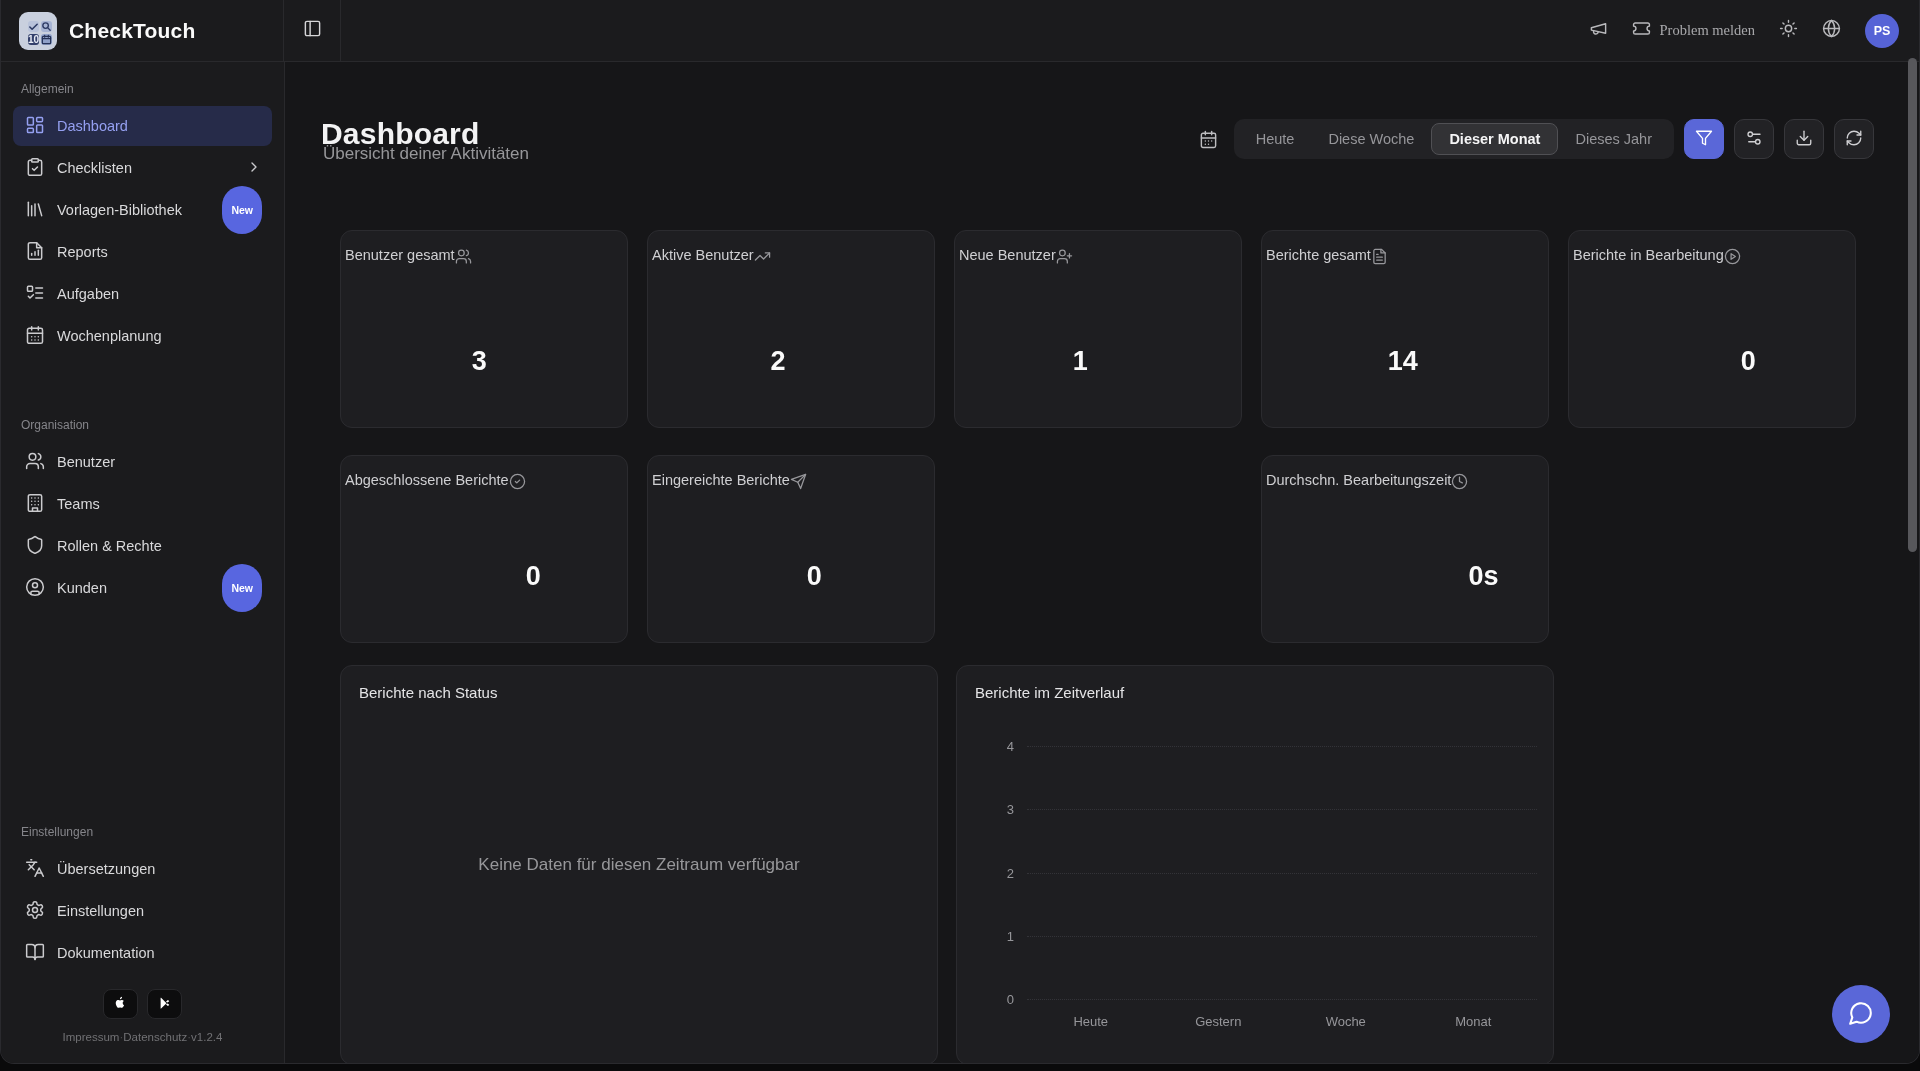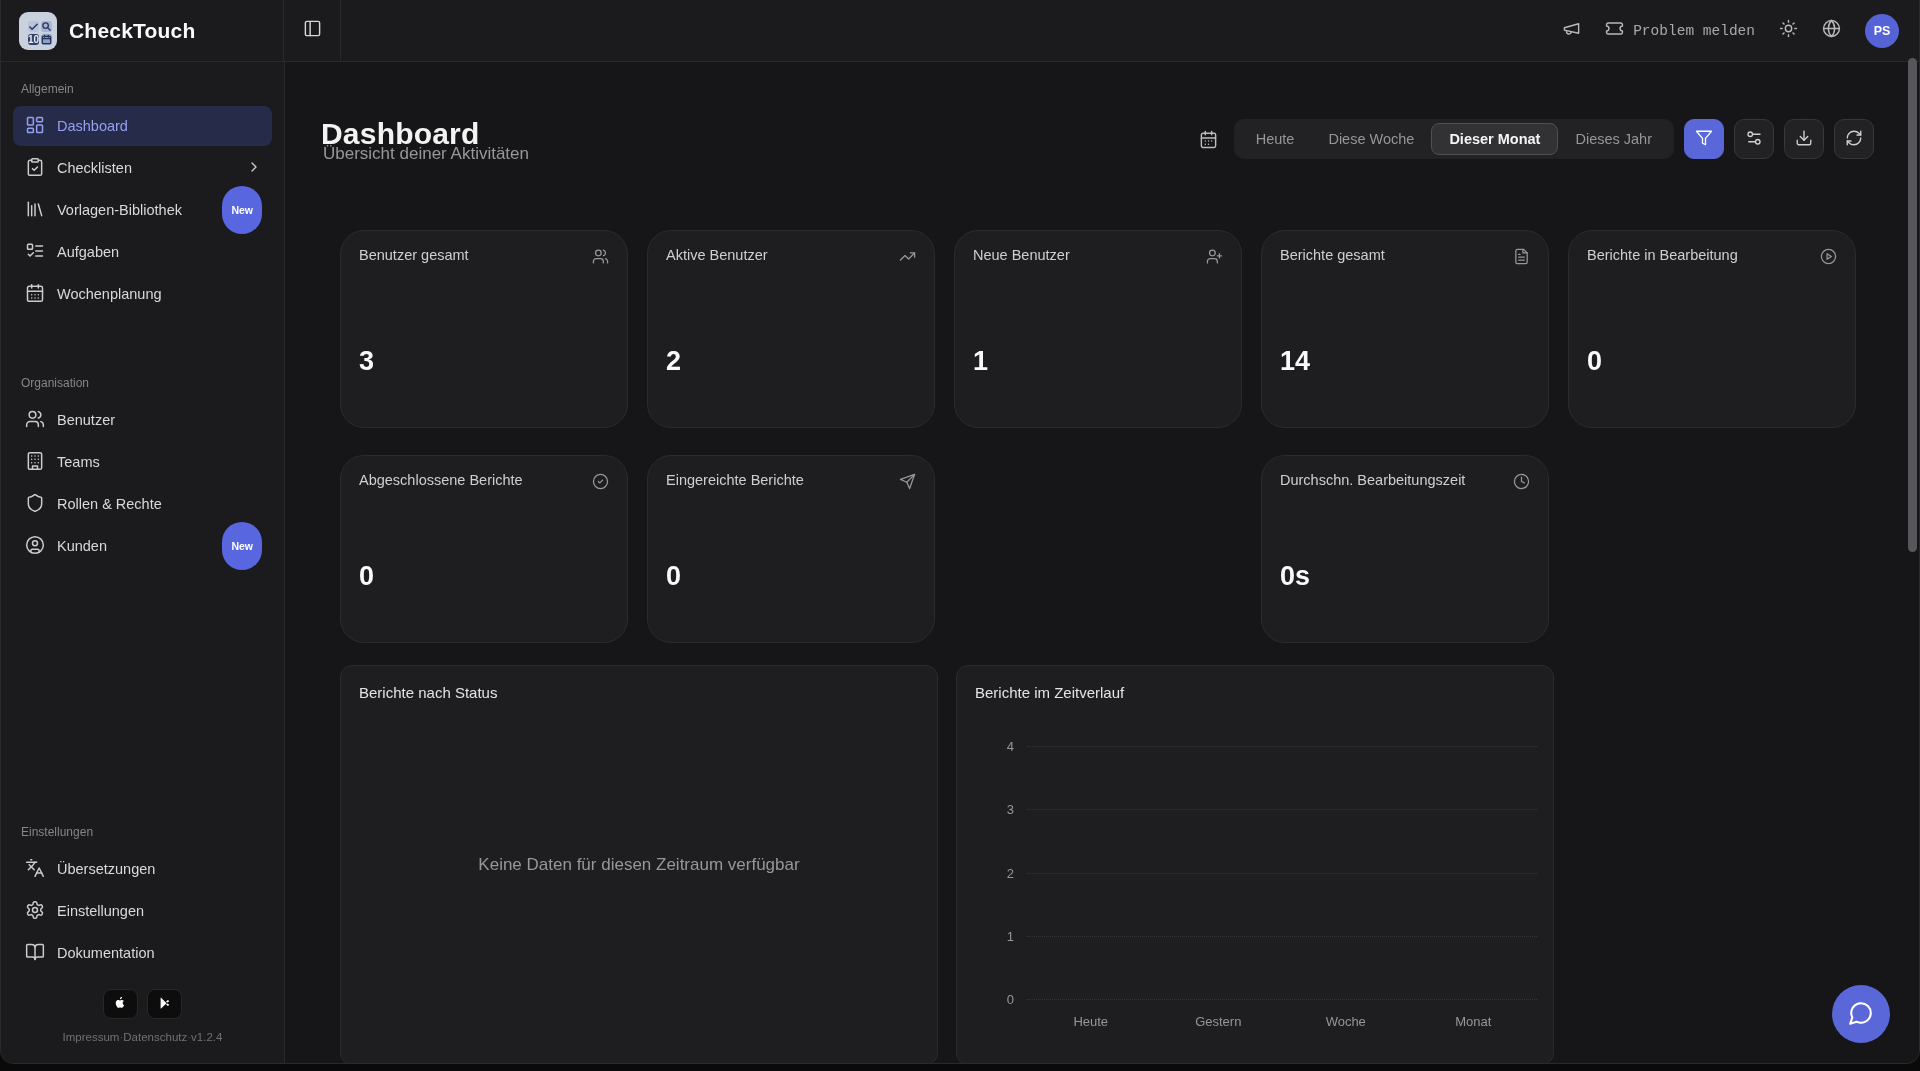--- a/index.html
+++ b/index.html
@@ -17,21 +17,21 @@
     grid-template-columns:1fr 1fr;grid-template-rows:1fr 1fr;gap:2px;padding:9px}
   .logo .tile{border-radius:3px;display:flex;align-items:center;justify-content:center}
   .tile1{background:#b9c3da;color:#2c3a63}
   .tile2{background:#a7b4d4;color:#2c3a63}
   .tile3{background:#33406b;color:#e8ecf6;font-size:10px;font-weight:bold}
   .tile4{background:#8fa0c8;color:#253257}
   .brand-title{font-size:21px;font-weight:700;color:#fafafa;letter-spacing:.2px}
   .toggle-cell{width:57px;border-right:1px solid #29292c;display:flex;align-items:center;justify-content:center}
   .tb-right{margin-left:auto;display:flex;align-items:center;gap:24px;padding-right:20px}
   .tb-btn{display:flex;align-items:center;gap:9px;color:#a9a9ac;background:none;border:none;
-    font-size:14.5px;font-family:Liberation Mono, monospace;cursor:pointer;padding:0}
+    font-size:14.5px;font-family:Liberation Serif, serif;cursor:pointer;padding:0}
   .tb-btn svg{color:#b9b9bc}
   .avatar{width:34px;height:34px;border-radius:50%;background:#5663d6;color:#fff;
     font-size:12.5px;font-weight:700;display:flex;align-items:center;justify-content:center;cursor:pointer}
 
   
   .sidebar{position:absolute;top:62px;left:0;bottom:0;width:284px;background:#1b1b1d;
     border-right:1px solid #29292c;display:flex;flex-direction:column;padding:16px 12px 12px;z-index:2}
   .section-label{font-size:12px;color:#85858a;padding:4px 8px 10px}
   .sec2{margin-top:56px}
   .sec3{margin-top:auto}
@@ -64,22 +64,22 @@
     color:#96969a;border-radius:8px;cursor:pointer;white-space:nowrap}
   .seg-item.on{background:#323235;border:1px solid #505054;color:#f5f5f6;font-weight:600}
   .sq-btn{width:40px;height:40px;border-radius:10px;background:#222225;border:1px solid #37373b;
     display:flex;align-items:center;justify-content:center;color:#cfcfd2;cursor:pointer}
   .sq-btn.primary{background:#5a67d8;border-color:#5a67d8;color:#fff}
 
   .grid5{position:absolute;left:56px;width:1516px;display:grid;
     grid-template-columns:repeat(5,1fr);gap:19px}
   .row1{top:168px;height:198px}
   .row2{top:393px;height:188px}
-  .card{background:#1e1e21;border:1px solid #2b2b2f;border-radius:24px;
-    padding:16px 18px;display:flex;flex-direction:column}
+  .card{background:#1e1e21;border:1px solid #2b2b2f;border-radius:12px;
+    padding:16px 4px;display:flex;}
   .card-top{display:flex;align-items:flex-start;justify-content:space-between}
   .card-label{font-size:14.5px;color:#cfcfd2}
   .card-top svg{color:#97979b;flex:none;margin-top:1px}
   .card-value{margin-top:auto;margin-bottom:34px;font-size:27px;line-height:32px;
     font-weight:800;color:#fafafa}
   .col4{grid-column:4}
 
   .charts{position:absolute;left:56px;top:603px;display:grid;grid-template-columns:598px 598px;gap:18px;height:400px}
   .chart-card{background:#1e1e21;border:1px solid #2b2b2f;border-radius:12px;position:relative}
   .chart-title{position:absolute;left:18px;top:18px;font-size:15px;color:#e4e4e6}
@@ -204,20 +204,30 @@
       <span><svg width="20" height="20" viewBox="0 0 24 24" fill="none" stroke="currentColor" stroke-width="1.8" stroke-linecap="round" stroke-linejoin="round">
             <path d="m16 6 4 14"></path>
             <path d="M12 6v14"></path>
             <path d="M8 8v12"></path>
             <path d="M4 4v16"></path>
           </svg></span>
       <span>Vorlagen-Bibliothek</span>
       <span class="badge">New</span>
     </div>
 
+    <div class="nav-item">
+      <span><svg width="20" height="20" viewBox="0 0 24 24" fill="none" stroke="currentColor" stroke-width="1.8" stroke-linecap="round" stroke-linejoin="round">
+            <path d="M14 2H6a2 2 0 0 0-2 2v16a2 2 0 0 0 2 2h12a2 2 0 0 0 2-2V8z"></path>
+            <path d="M14 2v6h6"></path>
+            <path d="M8 17v-2"></path>
+            <path d="M12 17v-4"></path>
+            <path d="M16 17v-6"></path>
+          </svg></span>
+      <span>Reports</span>
+    </div>
 
     <div class="nav-item">
       <span><svg width="20" height="20" viewBox="0 0 24 24" fill="none" stroke="currentColor" stroke-width="1.8" stroke-linecap="round" stroke-linejoin="round">
             <rect x="3" y="4" width="6" height="6" rx="1"></rect>
             <path d="m4 16 2 2 4-4"></path>
             <path d="M13 6h8"></path>
             <path d="M13 12h8"></path>
             <path d="M13 18h8"></path>
           </svg></span>
       <span>Aufgaben</span>

